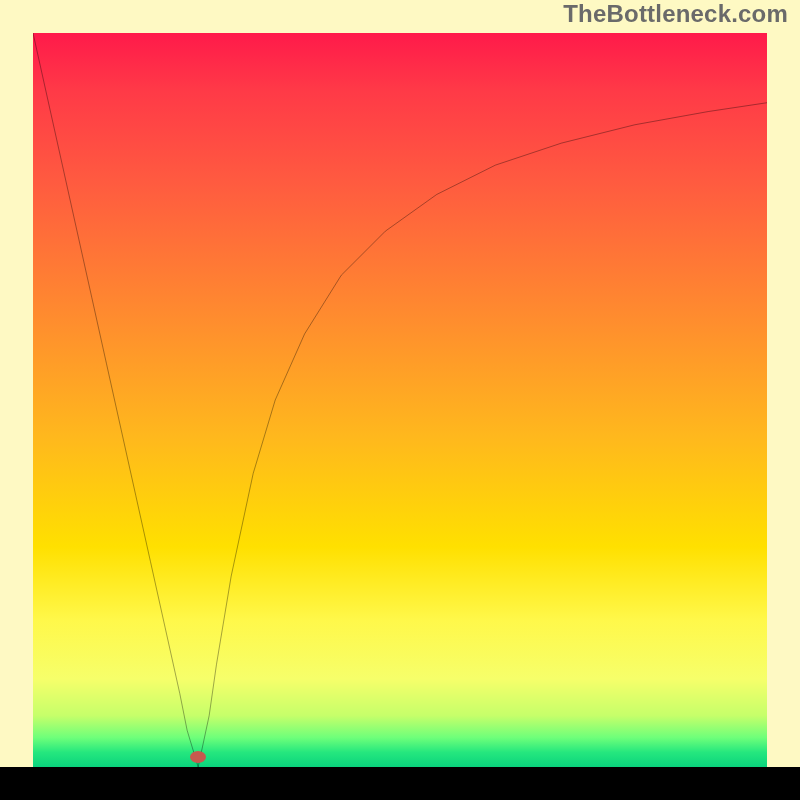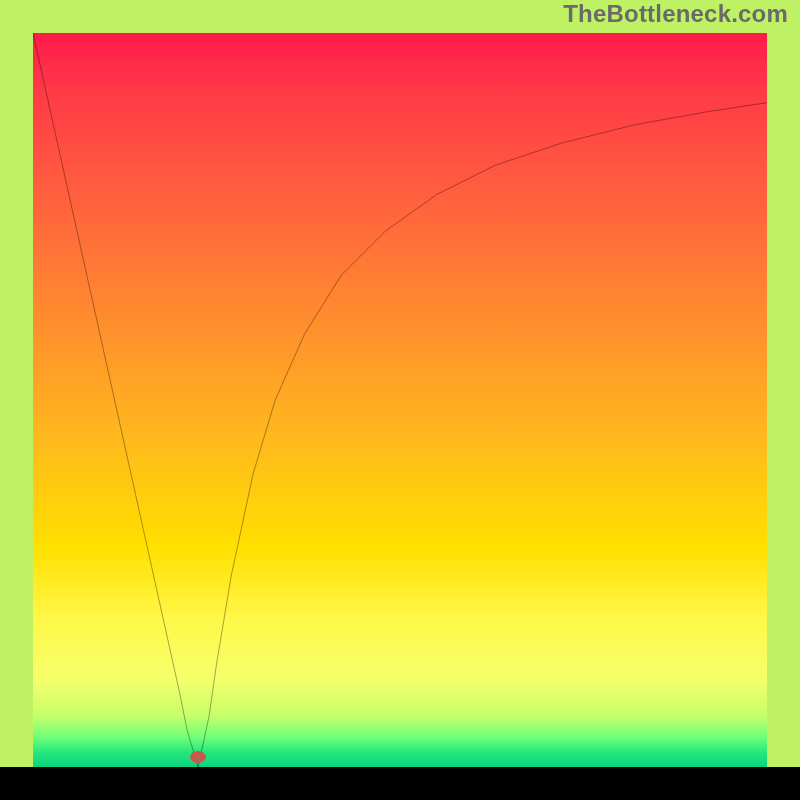--- a/index.html
+++ b/index.html
@@ -8,21 +8,21 @@
     width: 800px;
     height: 800px;
     background: #000000;
     overflow: hidden;
     font-family: Arial, Helvetica, sans-serif;
   }
   .frame {
     position: relative;
     width: 800px;
     height: 800px;
-    background: #bef264;
+    background: #fef9c3;
   }
   .watermark {
     position: absolute;
     top: 0px;
     right: 12px;
     color: #6a6a6a;
     font-size: 24px;
     font-weight: 600;
     letter-spacing: 0.2px;
     z-index: 10;

